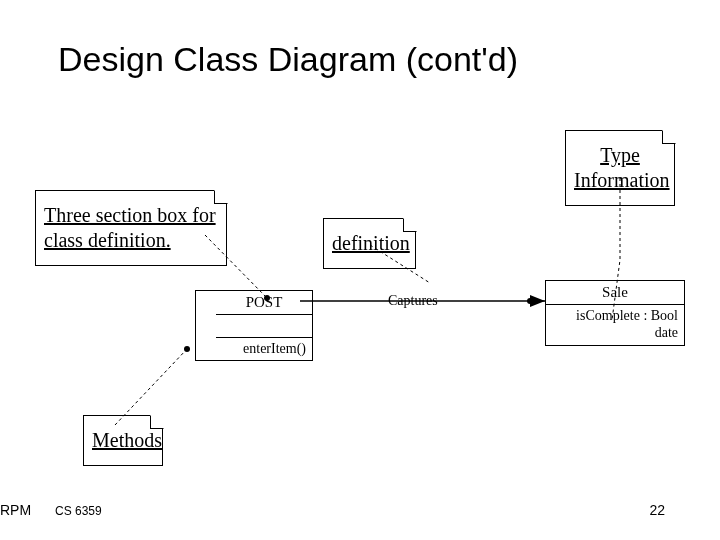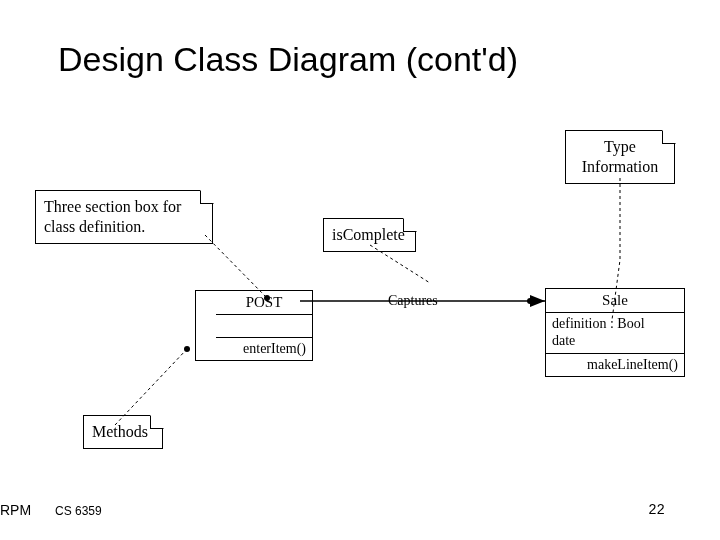--- a/index.html
+++ b/index.html
@@ -19,23 +19,24 @@
     left: 0;
     width: 576px;
     text-align: center;
     font-size: 34px;
     font-family: Arial, sans-serif;
   }
   .note-box {
     position: absolute;
     border: 1.5px solid #000;
     background: #fff;
-    padding: 6px 8px;
-    font-size: 16px;
+    padding: 12px 8px;
+    font-size: 20px;
     line-height: 1.25;
+    text-decoration: underline;
   }
   .note-box .dogear {
     position: absolute;
     top: -1.5px;
     right: -1.5px;
     width: 14px;
     height: 14px;
     background: #fff;
     border-left: 1.5px solid #000;
     border-bottom: 1.5px solid #000;
@@ -84,64 +85,63 @@
     width: 720px;
     bottom: 22px;
     text-align: left;
     font-family: Arial, sans-serif;
     font-size: 14px;
   }
   .footer-right {
     position: absolute;
     right: 55px;
     bottom: 22px;
-    font-family: Liberation Mono, monospace;
+    font-family: Liberation Sans, sans-serif;
     font-size: 14px;
   }
 </style>
 </head>
 <body>
 
 <div class="title">Design Class Diagram (cont'd)</div>
 
 <div class="note-box" style="top:130px; left:565px; width:110px;">
   <div class="dogear"></div>
   <span style="white-space:pre-line; display:block; text-align:center;">Type
 Information</span>
 </div>
 
-<div class="note-box" style="top:190px; left:35px; width:178px;">
+<div class="note-box" style="top:190px; left:35px; width:192px;">
   <div class="dogear"></div>
   <span style="white-space:pre-line;">Three section box for
 class definition.</span>
 </div>
 
 <div class="note-box" style="top:218px; left:323px; width:93px;">
   <div class="dogear"></div>
-  <span>isComplete</span>
+  <span>definition</span>
 </div>
 
 <div class="note-box" style="top:415px; left:35px; width:80px;margin-left:48px;">
   <div class="dogear"></div>
   <span>Methods</span>
 </div>
 
 <div class="class-box" style="top:290px; left:195px; width:118px;padding-left:20px;">
   <div class="class-compartment class-name">POST</div>
   <div class="class-compartment">&nbsp;</div>
   <div class="class-compartment">enterItem()</div>
 </div>
 
-<div class="class-box" style="top:288px; left:545px; width:140px;">
+<div class="class-box" style="top:280px; left:545px; width:140px;">
   <div class="class-compartment class-name">Sale</div>
   <div class="class-compartment" style="line-height:1.2;">
-    <div>definition : Bool</div>
+    <div>isComplete : Bool</div>
     <div>date</div>
   </div>
-  <div class="class-compartment">makeLineItem()</div>
 </div>
 
 <div class="assoc-label" style="top:293px; left:388px;">Captures</div>
 
 <svg class="connectors">
 
   <line x1="205" y1="235" x2="267" y2="298" stroke="#000" stroke-width="1" stroke-dasharray="3,3"></line>
   <circle cx="267" cy="298" r="3" fill="#000"></circle>
 
   <line x1="115" y1="425" x2="187" y2="349" stroke="#000" stroke-width="1" stroke-dasharray="3,3"></line>

